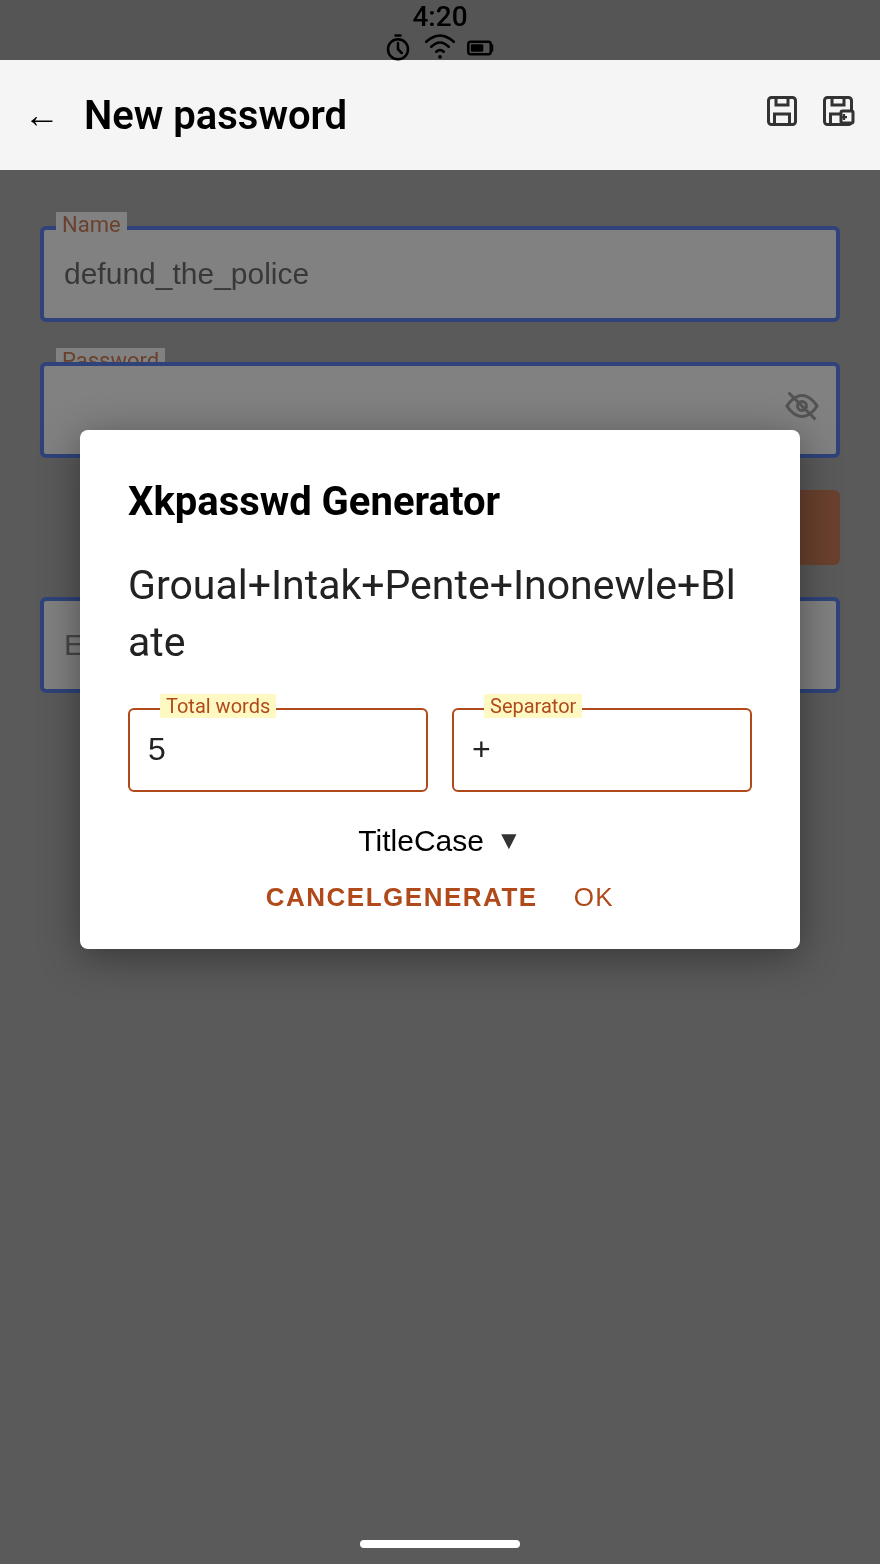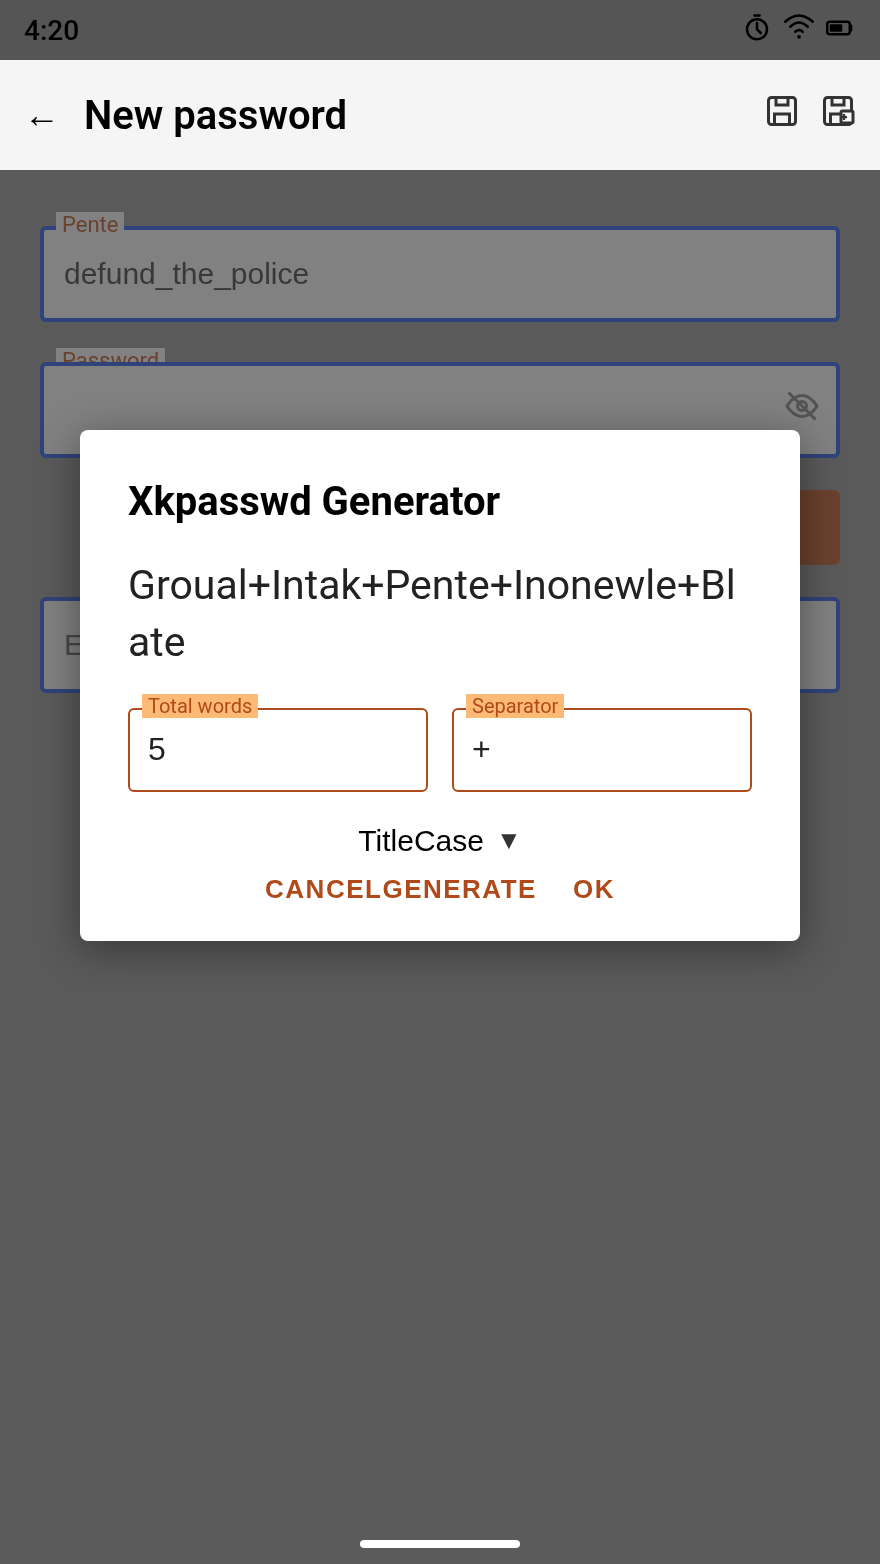--- a/index.html
+++ b/index.html
@@ -15,20 +15,21 @@
 
     
     .status-bar {
       width: 100%;
       height: 60px;
       background: #555555;
       display: flex;
       align-items: center;
       justify-content: space-between;
       padding: 0 24px;
+      flex-direction: column;
     }
     .status-time {
       font-size: 28px;
       font-weight: 500;
       color: #000;
     }
     .status-icons {
       display: flex;
       align-items: center;
       gap: 12px;
@@ -167,41 +168,41 @@
       gap: 24px;
       margin-bottom: 32px;
     }
     .dialog-field {
       position: relative;
       flex: 1;
     }
     .dialog-field-label {
       position: absolute;
       top: -14px;
-      left: 14px;
-      background: #fdba74;
+      left: 32px;
+      background: #fef9c3;
       padding: 0 6px;
       font-size: 20px;
       color: #b04a1a;
     }
     .dialog-field-input {
       width: 100%;
       height: 84px;
       border: 2px solid #b04a1a;
       border-radius: 6px;
       background: #fff;
       padding: 0 18px;
       font-size: 32px;
       color: #222;
       outline: none;
     }
     .case-dropdown-row {
       display: flex;
       justify-content: center;
-      margin-bottom: 16px;
+      margin-bottom: 24px;
     }
     .case-dropdown {
       display: flex;
       align-items: center;
       gap: 12px;
       font-size: 30px;
       color: #000;
       cursor: pointer;
       border: none;
       background: transparent;
@@ -232,21 +233,21 @@
       font-size: 26px;
       font-weight: 700;
       color: #b04a1a;
       letter-spacing: 1.5px;
       background: none;
       border: none;
       cursor: pointer;
     }
     .dialog-ok-btn {
       font-size: 26px;
-      font-weight: 700;
+      font-weight: 400;
       color: #b04a1a;
       letter-spacing: 1.5px;
       background: none;
       border: none;
       cursor: pointer;
     }
 
     
     .home-indicator {
       position: absolute;
@@ -313,21 +314,21 @@
         <path d="M16 14v4M14 16h4" stroke="#333" stroke-width="1.5"></path>
       </svg>
     </span>
   </div>
 </div>
 
 <div style="position: relative; background: #888888; width: 100%; height: 1394px;">
   <div style="padding: 32px 40px;">
 
     <div class="field-container" style="margin-top: 24px;">
-      <span class="field-label">Pente</span>
+      <span class="field-label">Name</span>
       <input class="field-input field-input-name" type="text" value="defund_the_police" style="background: rgb(232, 232, 232);">
     </div>
 
     <div class="field-container" style="margin-top: 40px;">
       <span class="field-label">Password</span>
       <div style="position: relative;">
         <input class="field-input field-input-password" type="password" style="background: rgb(232, 232, 232);">
         <span class="eye-icon">
           <svg width="36" height="36" viewBox="0 0 24 24" fill="none" stroke="#777" stroke-width="2">
             <path d="M2 12s4-7 10-7 10 7 10 7-4 7-10 7-10-7-10-7z"></path>

